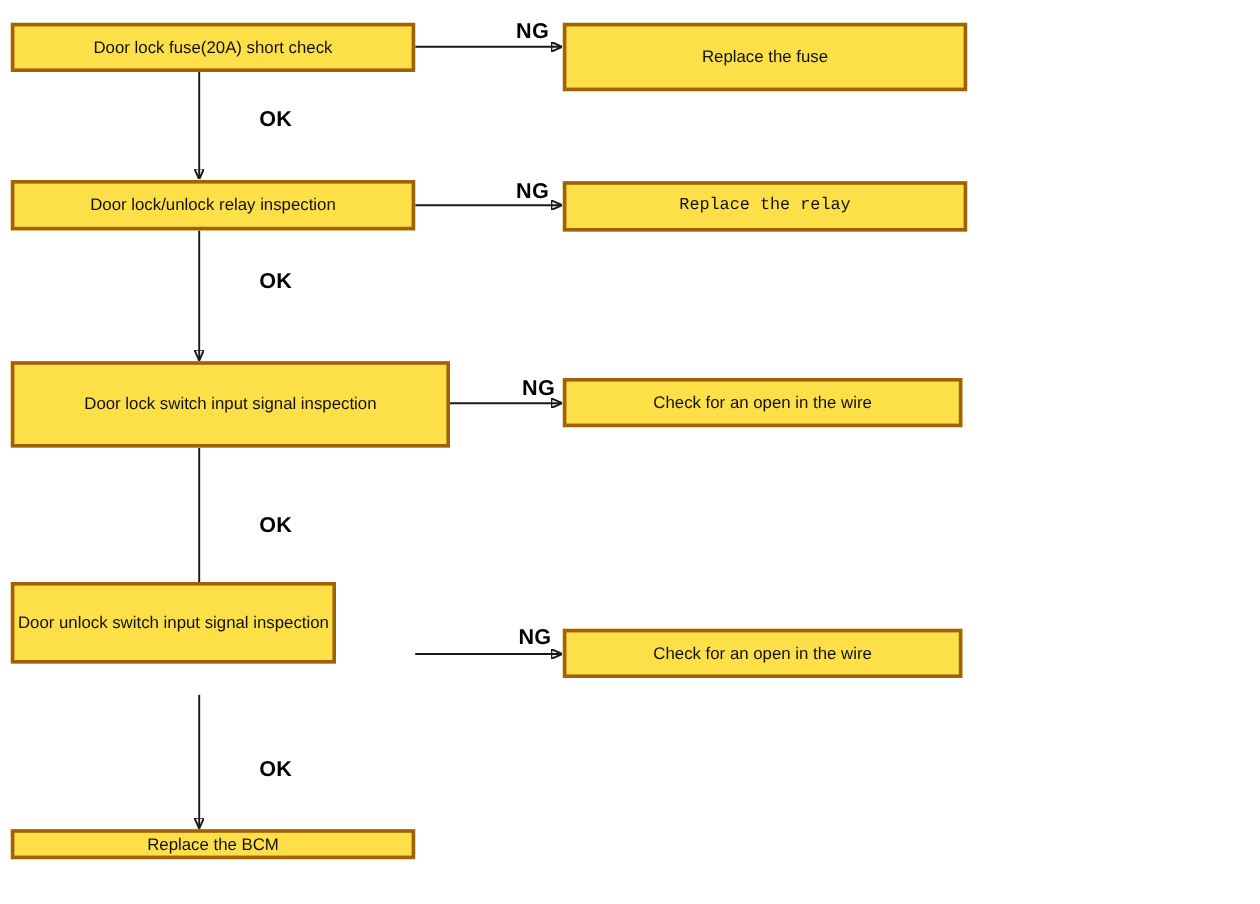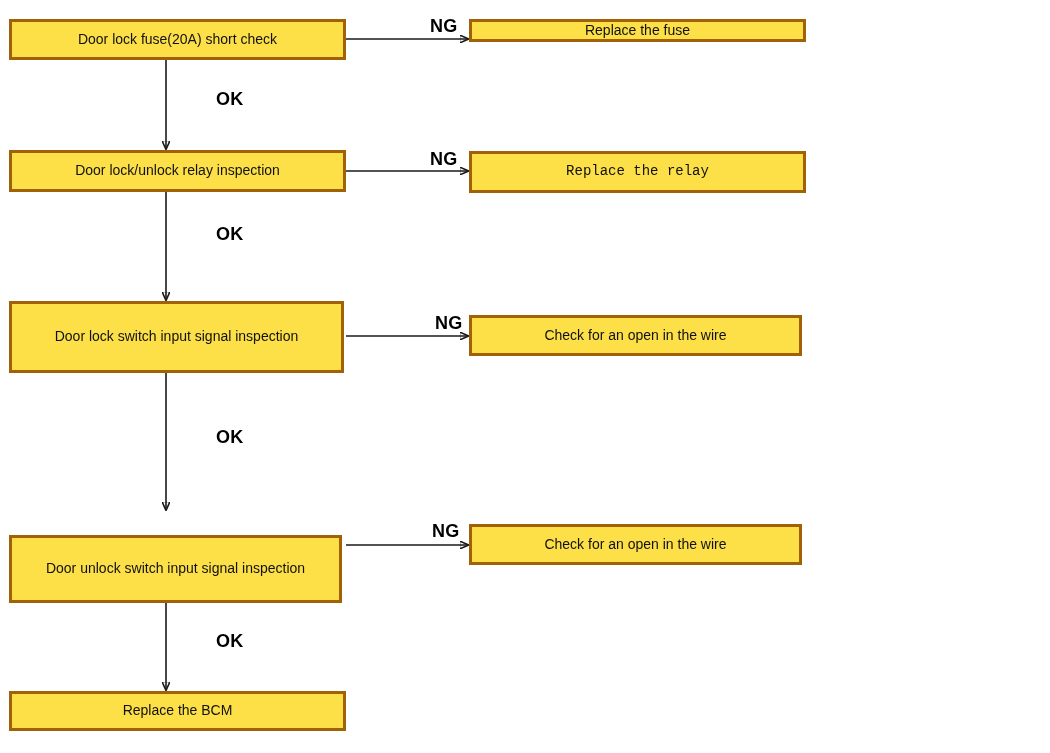--- a/index.html
+++ b/index.html
@@ -80,48 +80,48 @@
     <line x1="166" y1="192" x2="166" y2="300" marker-end="url(#arrow)"></line>
     <line x1="166" y1="373" x2="166" y2="510" marker-end="url(#arrow)"></line>
     <line x1="166" y1="579" x2="166" y2="690" marker-end="url(#arrow)"></line>
   </svg>
 
   <div class="node" style="left:9px; top:19px; width:337px; height:41px;">
     <span>Door lock fuse(20A) short check</span>
   </div>
   <div class="edge-label" style="left:390px; top:16px;">NG</div>
   <div class="edge-label" style="left:176px; top:89px;">OK</div>
-  <div class="node" style="left:469px; top:19px; width:337px; height:23px;">
+  <div class="node" style="left:469px; top:19px; width:337px; height:57px;">
     <span>Replace the fuse</span>
   </div>
 
   <div class="node" style="left:9px; top:150px; width:337px; height:42px;text-align:center;">
     <span>Door lock/unlock relay inspection</span>
   </div>
   <div class="edge-label" style="left:390px; top:149px;">NG</div>
   <div class="edge-label" style="left:176px; top:224px;">OK</div>
   <div class="node" style="left:469px; top:151px; width:337px; height:42px;font-family:Liberation Mono, monospace;">
     <span>Replace the relay</span>
   </div>
 
-  <div class="node" style="left:9px; top:301px; width:335px; height:72px;">
+  <div class="node" style="left:9px; top:301px; width:366px; height:72px;">
     <span>Door lock switch input signal inspection</span>
   </div>
   <div class="edge-label" style="left:395px; top:313px;">NG</div>
   <div class="edge-label" style="left:176px; top:427px;">OK</div>
   <div class="node" style="left:469px; top:315px; width:333px; height:41px;">
     <span>Check for an open in the wire</span>
   </div>
 
-  <div class="node" style="left:9px; top:535px; width:333px; height:68px;gap:36px;">
+  <div class="node" style="left:9px; top:485px; width:271px; height:68px;gap:36px;">
     <span>Door unlock switch input signal inspection</span>
   </div>
   <div class="edge-label" style="left:392px; top:521px;">NG</div>
   <div class="edge-label" style="left:176px; top:631px;">OK</div>
   <div class="node" style="left:469px; top:524px; width:333px; height:41px;">
     <span>Check for an open in the wire</span>
   </div>
 
-  <div class="node" style="left:9px; top:691px; width:337px; height:40px;">
+  <div class="node" style="left:9px; top:691px; width:337px; height:25px;">
     <span>Replace the BCM</span>
   </div>
 
 </div>
 
 </body></html>

